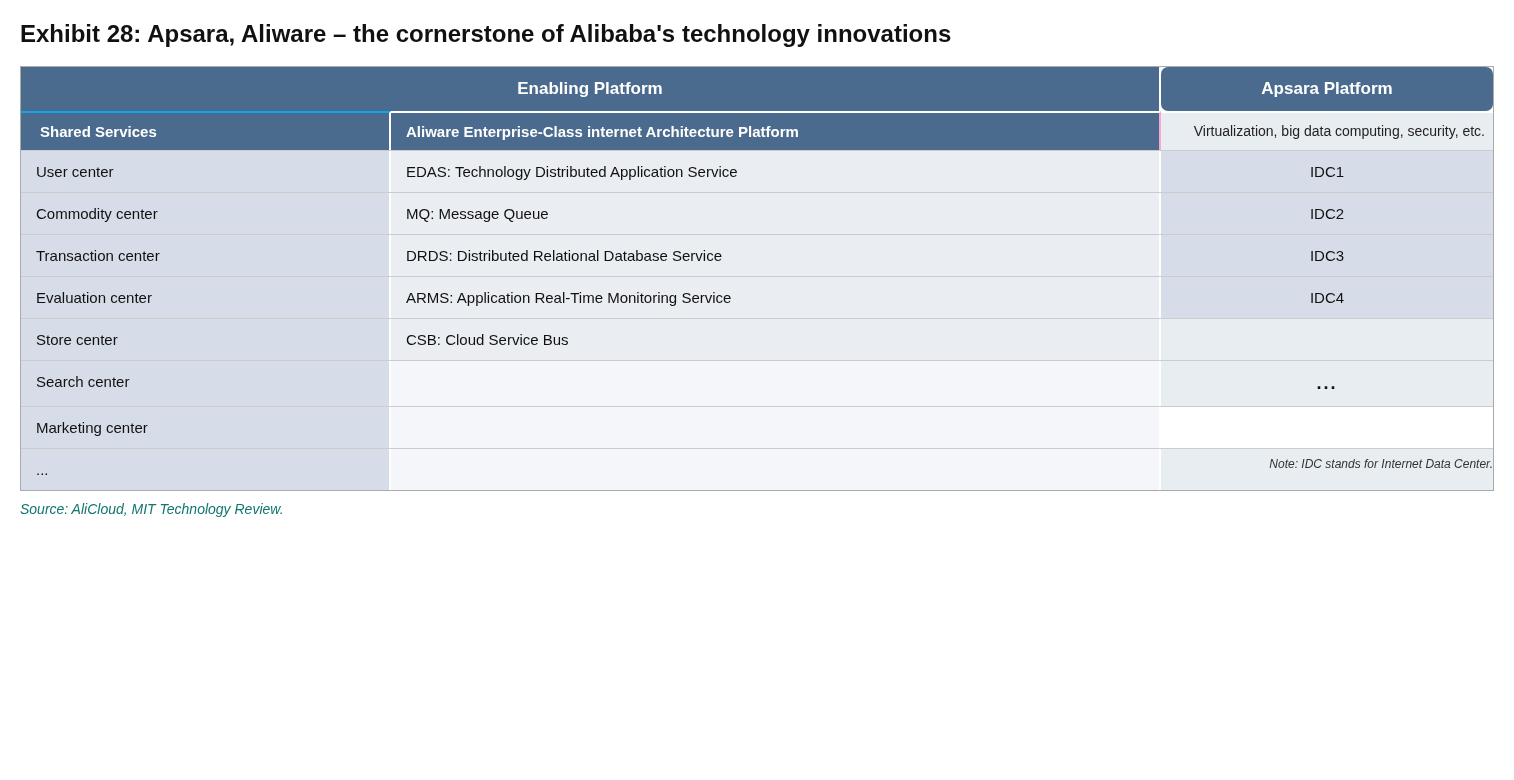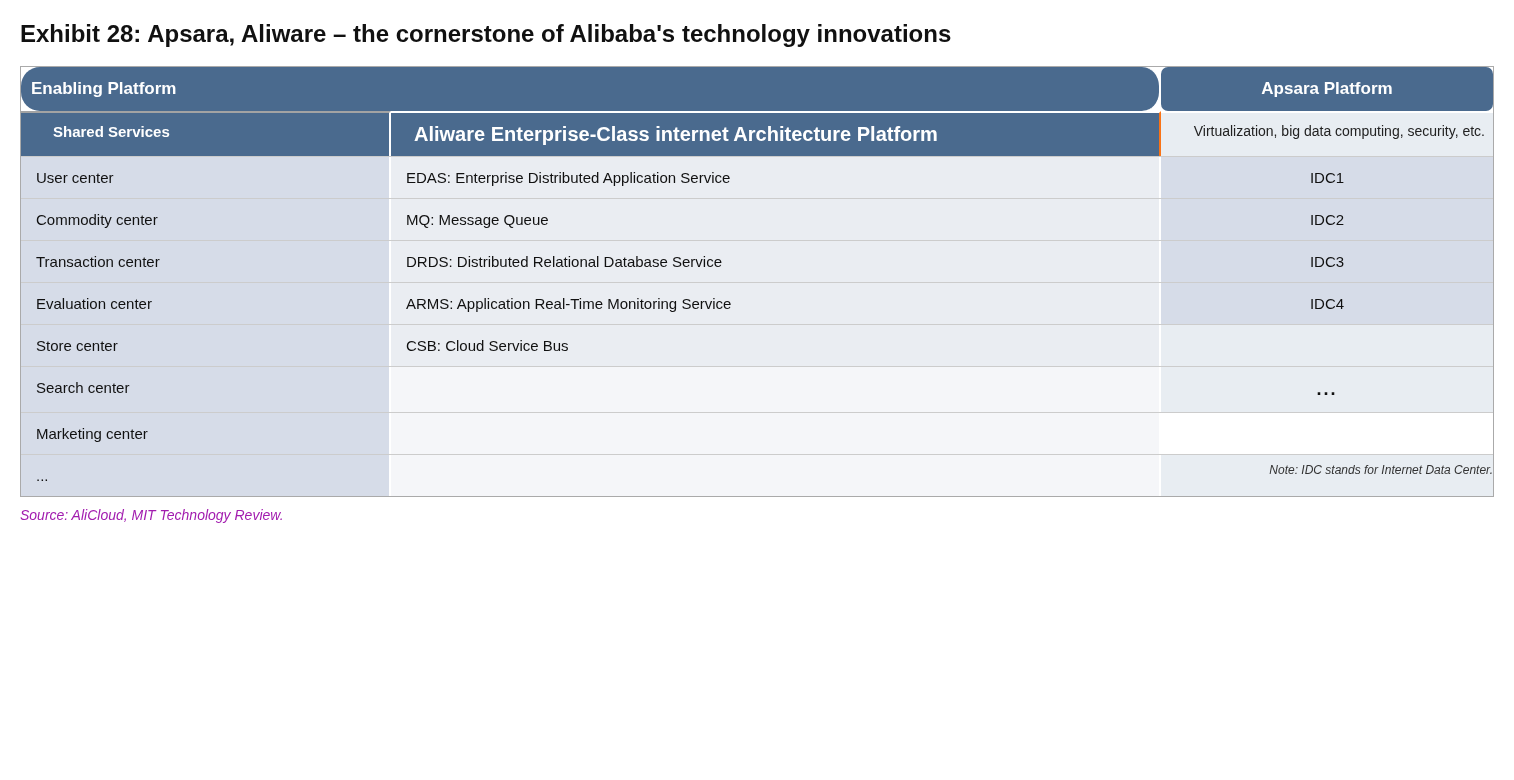--- a/index.html
+++ b/index.html
@@ -29,24 +29,23 @@
       display: flex;
       background: #fff;
     }
 
     .enabling-header {
       flex: 0 0 1140px;
       background: #4a6a8e;
       color: #fff;
       font-weight: bold;
       font-size: 17px;
-      text-align: left;
+      text-align: center;
       padding: 12px 10px;
       border-right: 2px solid #fff;
-      border-radius: 19px;
     }
 
     .apsara-header {
       flex: 1;
       background: #4a6a8e;
       color: #fff;
       font-weight: bold;
       font-size: 17px;
       text-align: center;
       padding: 12px 10px;
@@ -58,33 +57,33 @@
       display: flex;
       background: #fff;
     }
 
     .shared-services-header {
       flex: 0 0 370px;
       background: #4a6a8e;
       color: #fff;
       font-weight: bold;
       font-size: 15px;
-      padding: 10px 32px;
-      border-right: 2px solid #fff;
-      border-top: 2px solid #a3a3a3;
+      padding: 10px 19px;
+      border-right: 2px solid #fff;
+      border-top: 2px solid #0ea5e9;
     }
 
     .aliware-header {
       flex: 0 0 770px;
       background: #4a6a8e;
       color: #fff;
       font-weight: bold;
-      font-size: 20px;
-      padding: 10px 23px;
-      border-right: 2px solid #f97316;
+      font-size: 15px;
+      padding: 10px 15px;
+      border-right: 2px solid #f9a8d4;
       border-top: 2px solid #fff;
     }
 
     .apsara-desc {
       flex: 1;
       background: #e8edf2;
       color: #222;
       font-size: 14px;
       text-align: right;
       padding: 10px 8px;
@@ -149,21 +148,21 @@
     }
 
     .idc-cell.idcn {
       background: #d6dce8;
     }
 
     
     .footer {
       font-size: 14px;
       font-style: italic;
-      color: #a21caf;
+      color: #0f766e;
       margin-top: 4px;
     }
   </style>
 </head>
 <body>
 
 <div class="title">Exhibit 28: Apsara, Aliware – the cornerstone of Alibaba's technology innovations</div>
 
 <div class="diagram-wrapper">
 
@@ -173,21 +172,21 @@
   </div>
 
   <div class="subheader-row">
     <div class="shared-services-header">Shared Services</div>
     <div class="aliware-header">Aliware Enterprise-Class internet Architecture Platform</div>
     <div class="apsara-desc">Virtualization, big data computing, security, etc.</div>
   </div>
 
   <div class="data-row">
     <div class="shared-cell">User center</div>
-    <div class="aliware-cell">EDAS: Enterprise Distributed Application Service</div>
+    <div class="aliware-cell">EDAS: Technology Distributed Application Service</div>
     <div class="idc-cell">IDC1</div>
   </div>
 
   <div class="data-row">
     <div class="shared-cell">Commodity center</div>
     <div class="aliware-cell">MQ: Message Queue</div>
     <div class="idc-cell">IDC2</div>
   </div>
 
   <div class="data-row">

